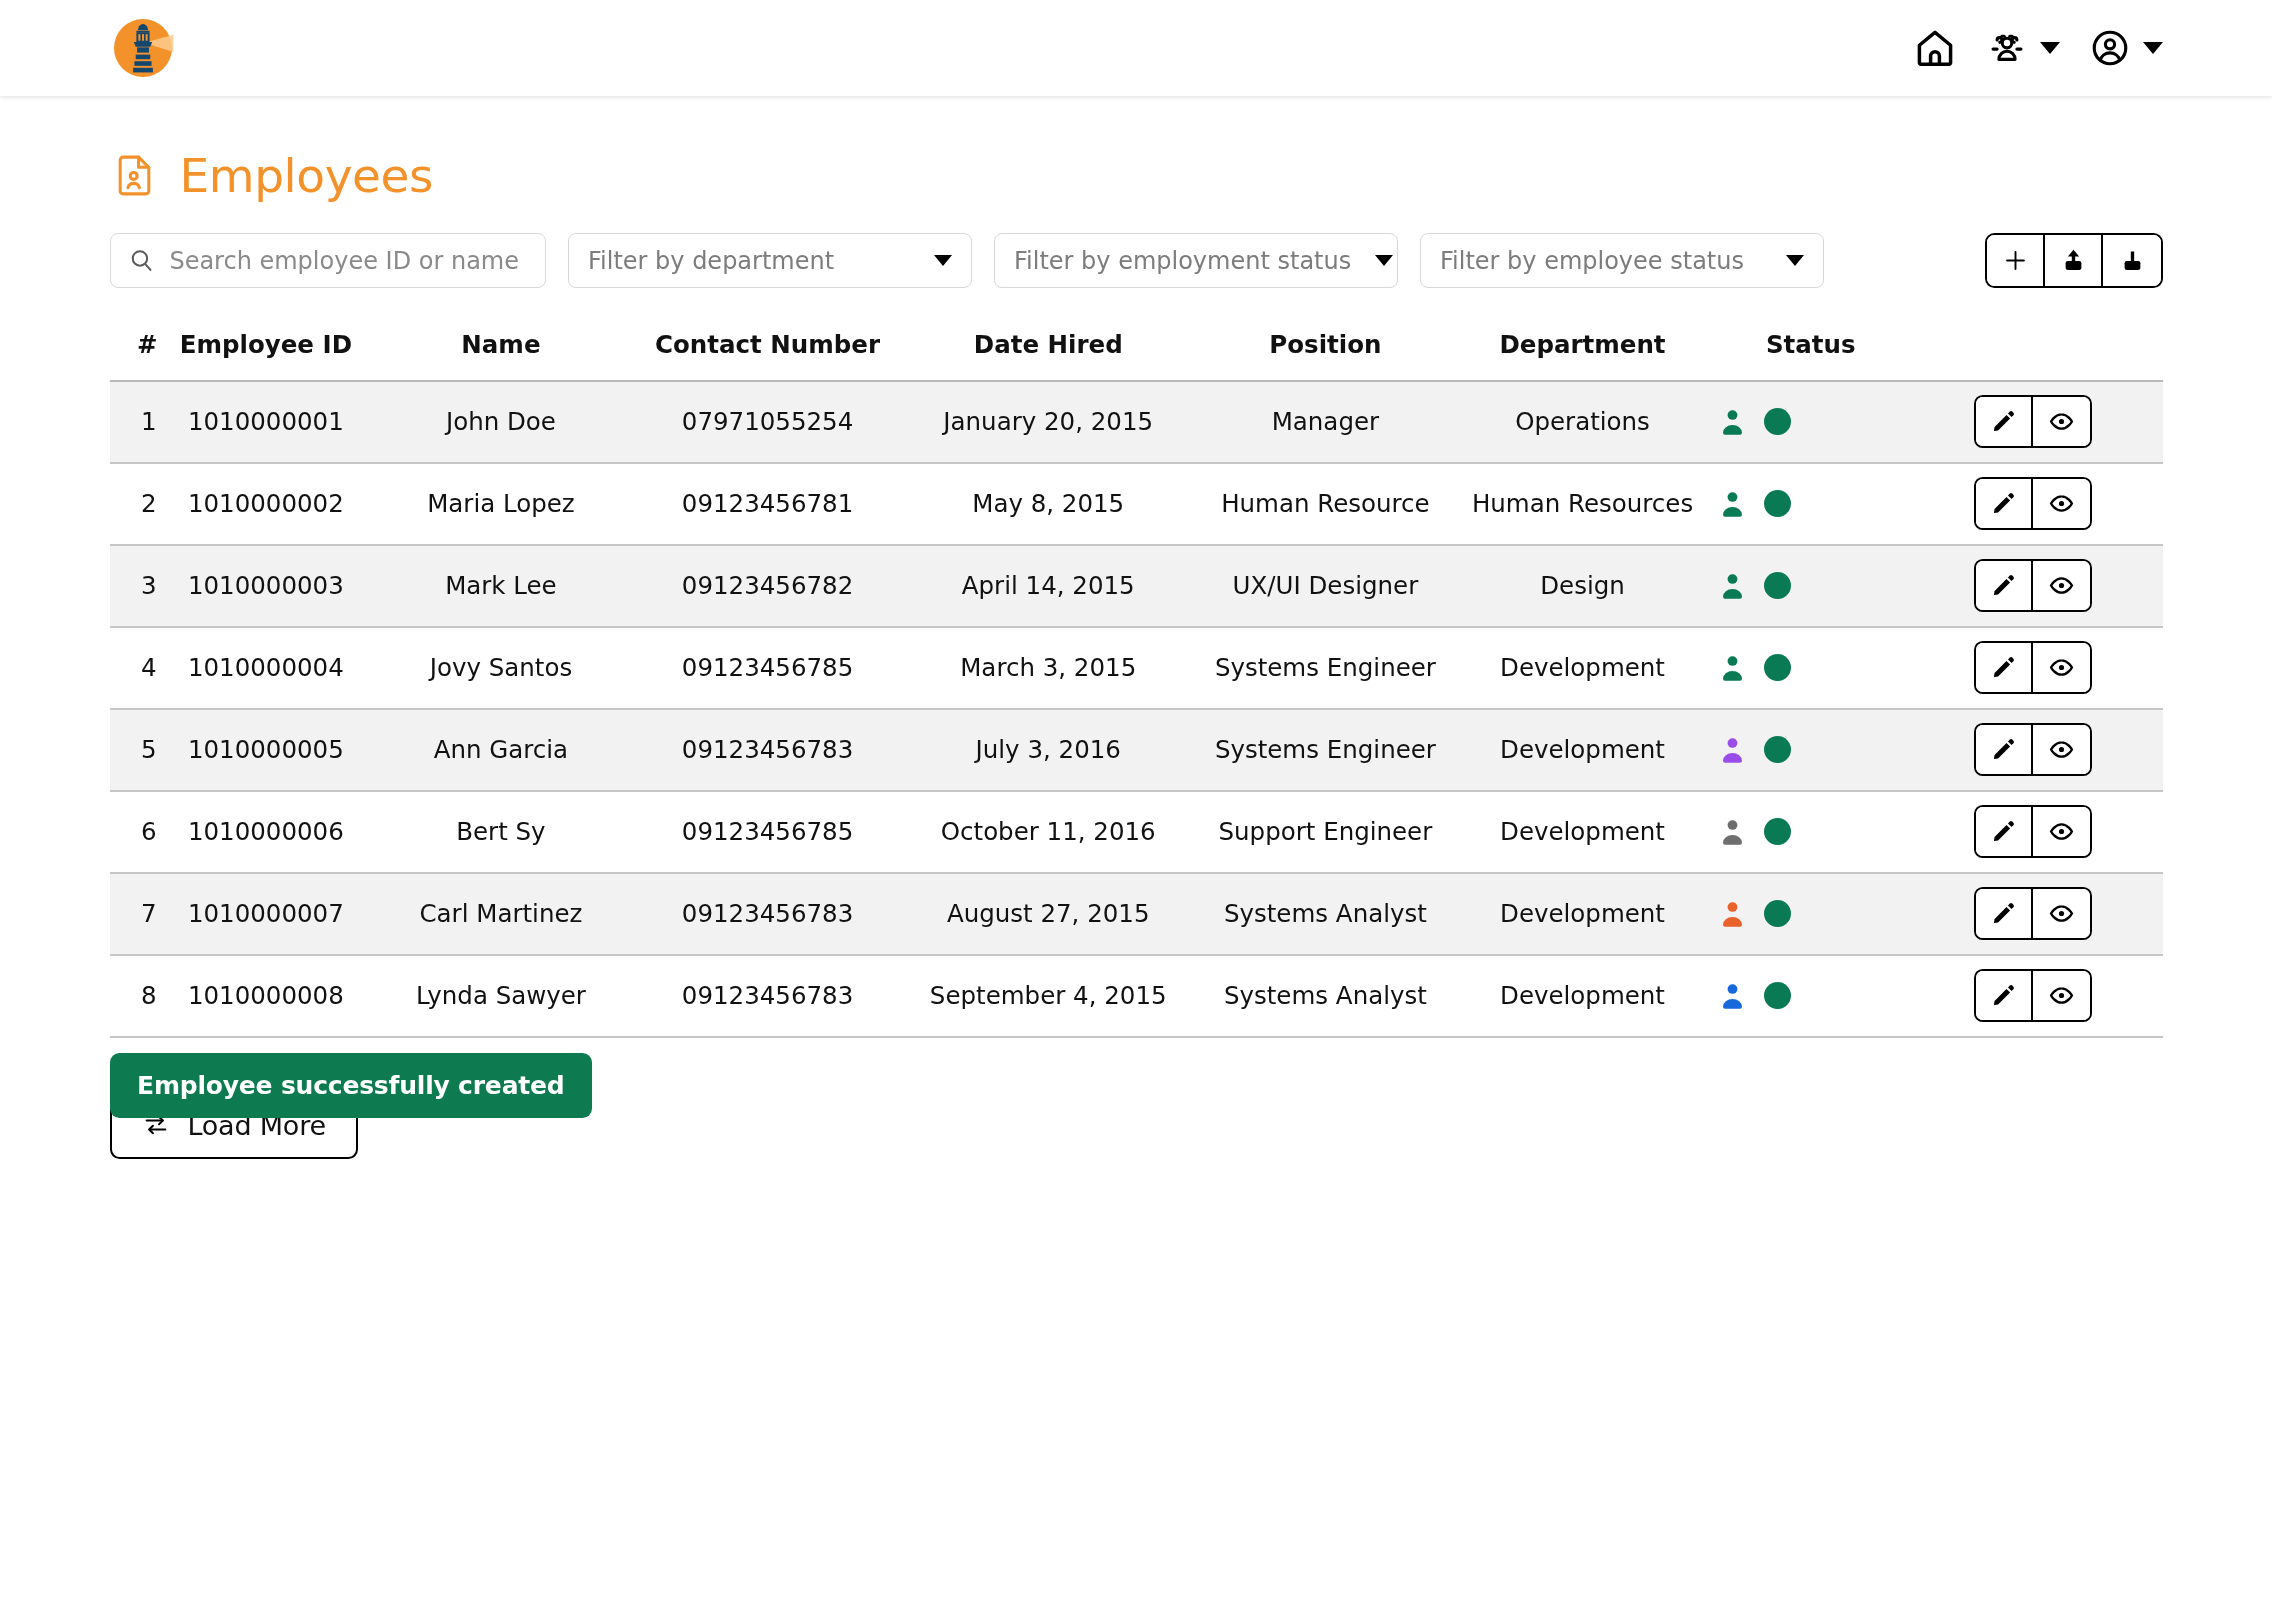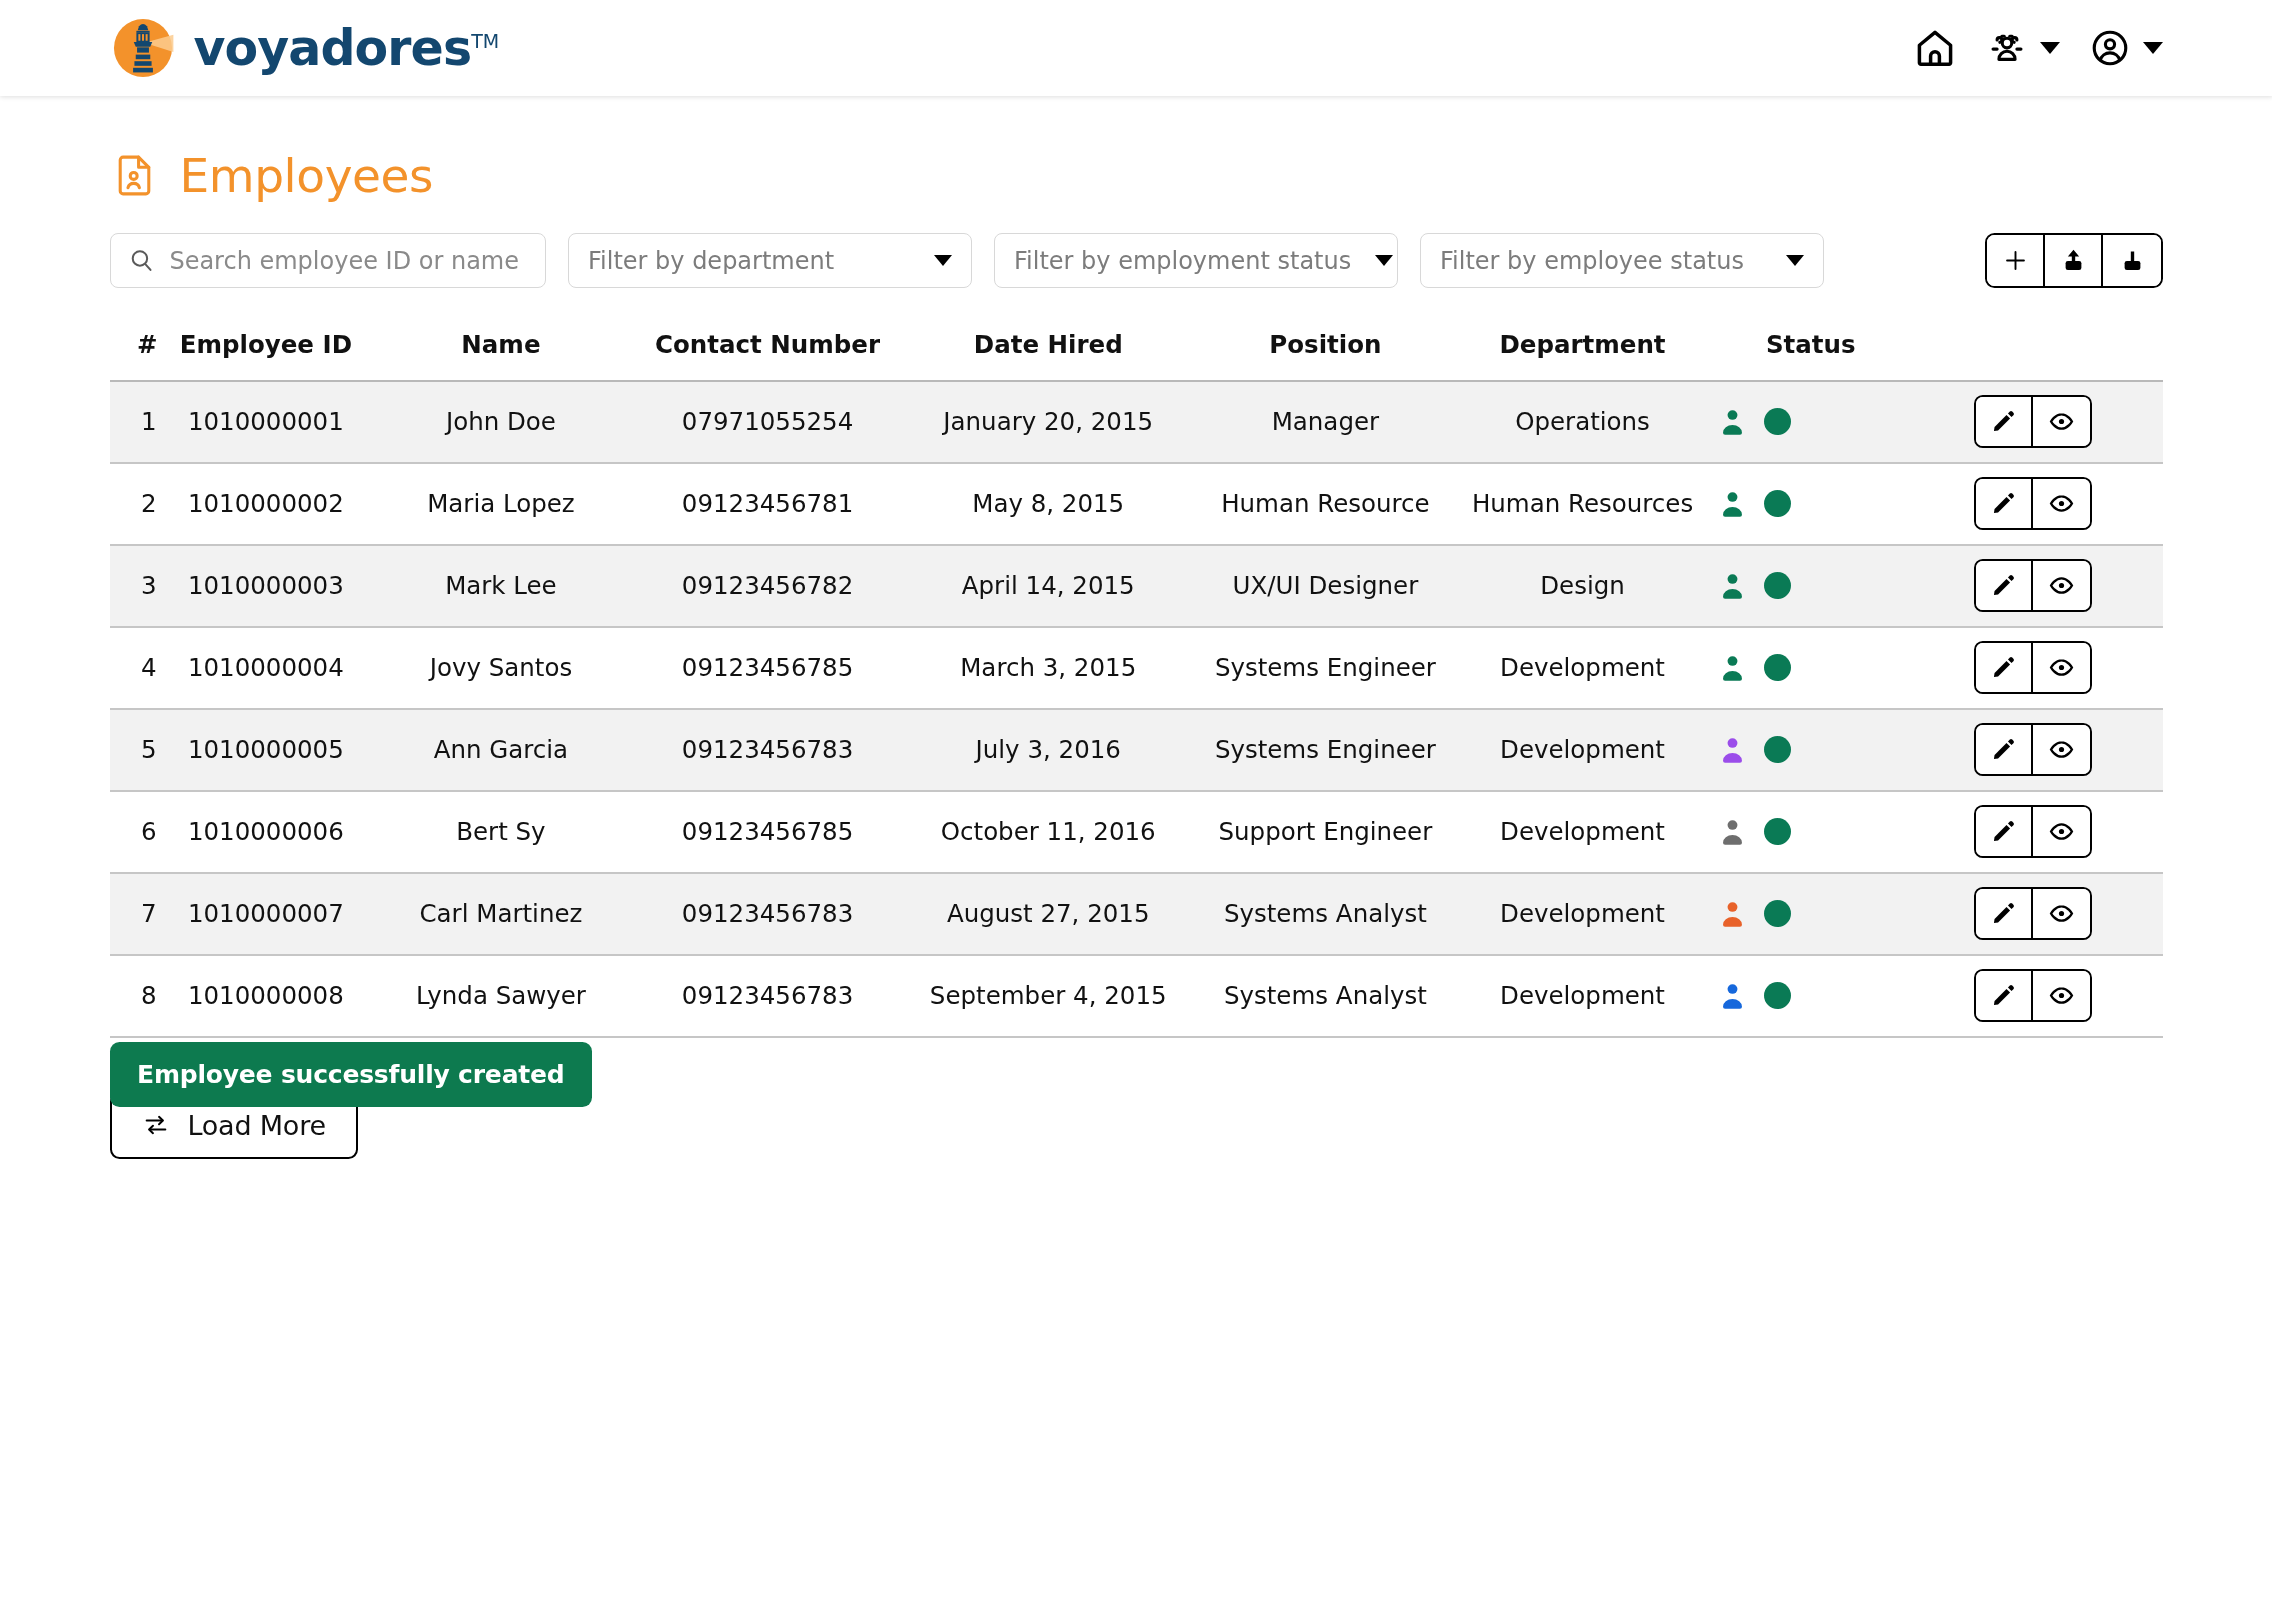--- a/index.html
+++ b/index.html
@@ -261,21 +261,21 @@
     cursor: pointer;
     font-family: "DejaVu Sans", sans-serif;
   }
   .load-more-btn .lm-icon { width: 28px; height: 28px; display: block; }
   .load-more-btn .lm-label { font-size: 27px; color: #111; letter-spacing: -0.2px; }
 
   
   .toast {
     position: absolute;
     left: 110px;
-    bottom: 52px;
+    bottom: 41px;
     background: #0d7a4f;
     border-radius: 9.5px;
     padding: 18px 27px;
     min-width: 421px;
   }
   .toast-text {
     color: #ffffff;
     font-size: 25px;
     font-weight: 700;
     font-family: "DejaVu Sans", sans-serif;
@@ -296,21 +296,20 @@
       <rect x="40" y="27" width="20" height="14" fill="#13476F"></rect>
       <rect x="43" y="29" width="3" height="10" fill="#F3922B"></rect>
       <rect x="48.5" y="29" width="3" height="10" fill="#F3922B"></rect>
       <rect x="54" y="29" width="3" height="10" fill="#F3922B"></rect>
       <path d="M36 41 h28 l-3 7 h-22 z" fill="#13476F"></path>
       <rect x="41" y="49" width="18" height="8" fill="#13476F"></rect>
       <rect x="39" y="60" width="22" height="7" fill="#13476F"></rect>
       <rect x="37" y="70" width="26" height="7" fill="#13476F"></rect>
       <rect x="35" y="80" width="30" height="7" fill="#13476F"></rect>
     </svg>
-    <div class="brand-text"><span>voyadores</span><span class="brand-tm">TM</span></div>
   </div>
 
   <nav class="header-nav">
 
     <div class="nav-item">
       <svg class="nav-icon" viewBox="0 0 24 24" fill="none" stroke="#000" stroke-width="1.9" stroke-linecap="round" stroke-linejoin="round">
         <path d="M3.5 10.5 L12 3.5 L20.5 10.5 V20 a0.8 0.8 0 0 1 -0.8 0.8 H4.3 A0.8 0.8 0 0 1 3.5 20 Z"></path>
         <path d="M9.6 20.8 v-4.4 a2.4 2.4 0 0 1 4.8 0 v4.4"></path>
       </svg>
     </div>

